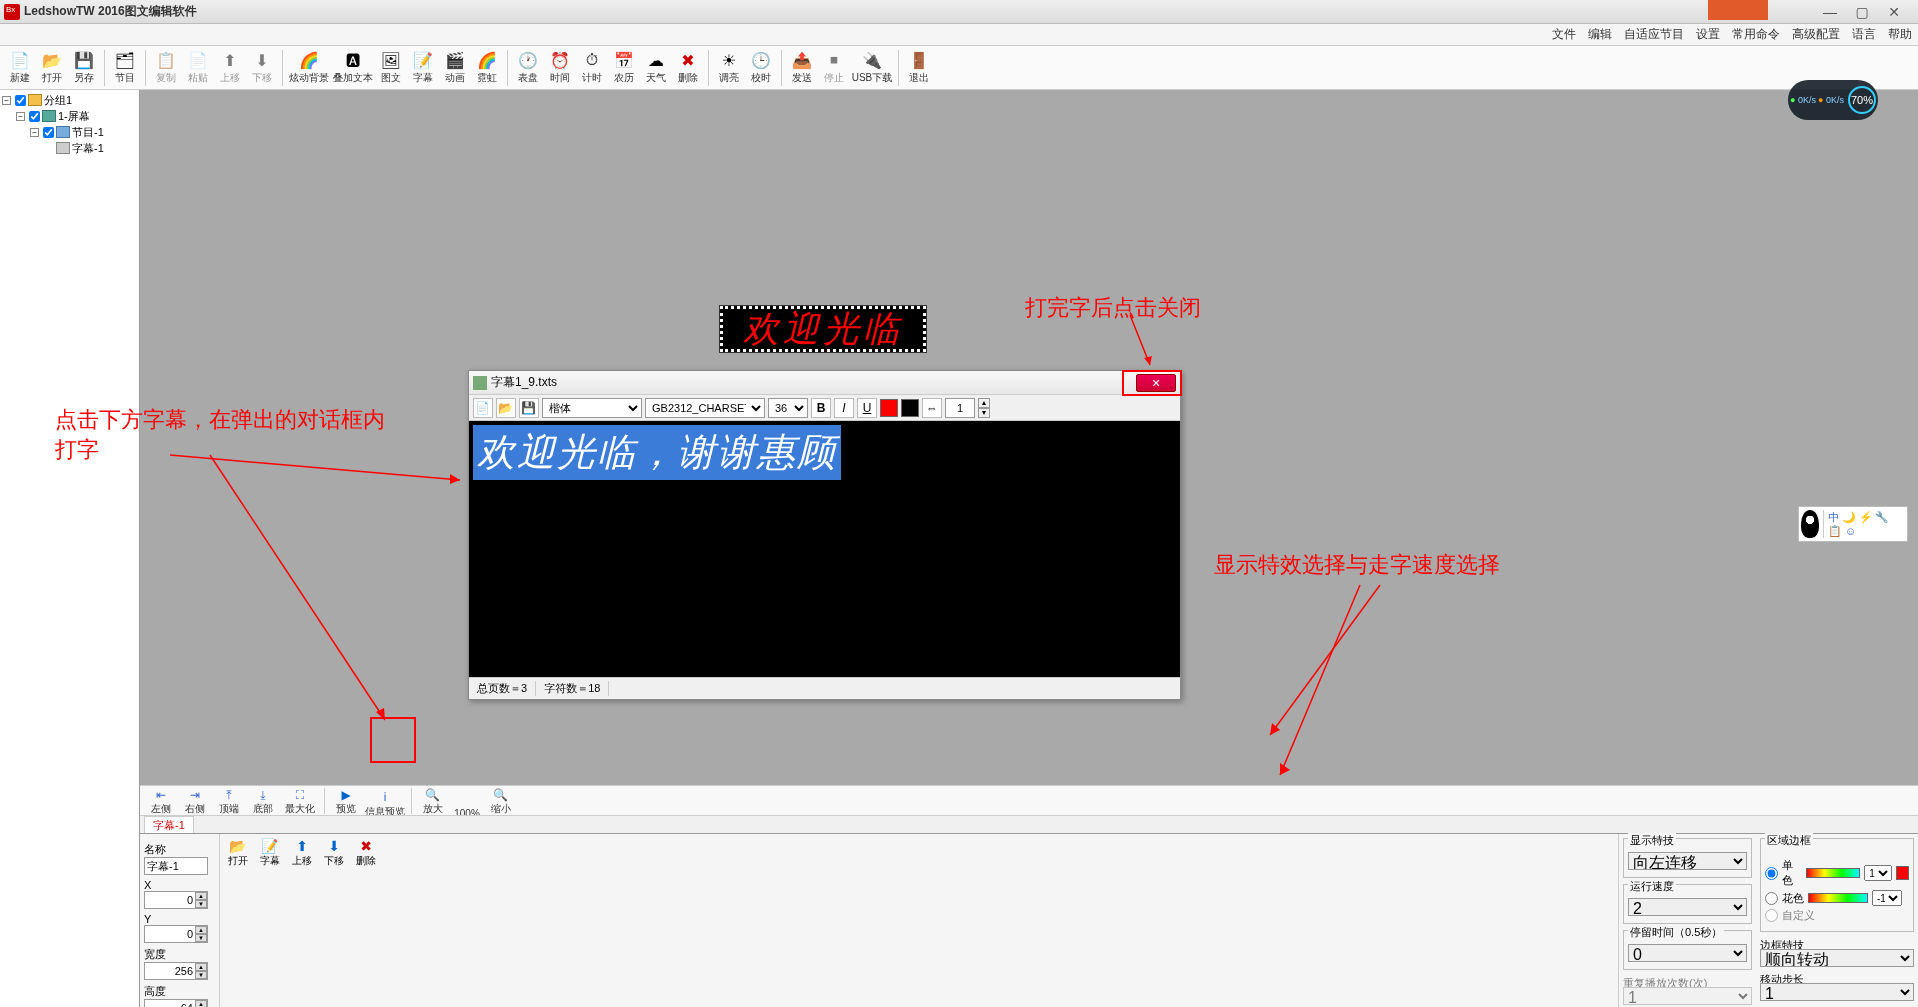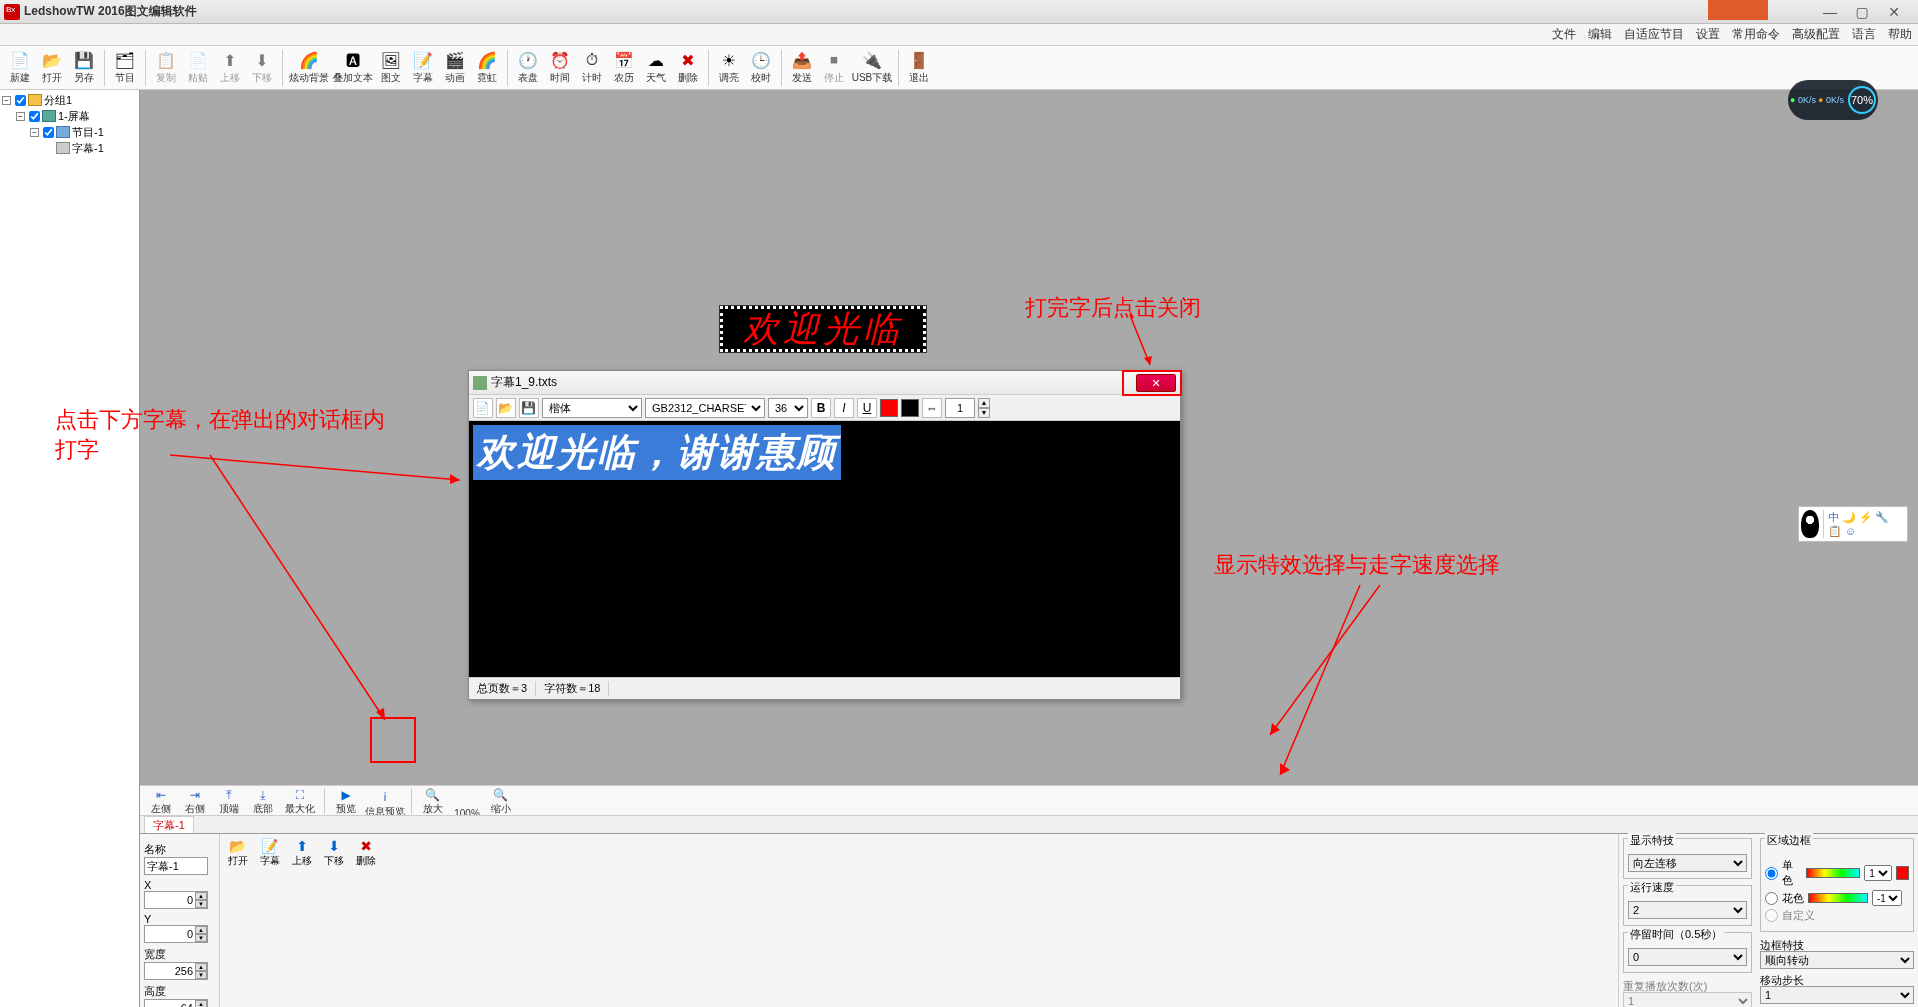--- a/index.html
+++ b/index.html
@@ -44,21 +44,21 @@
 
 .editor { position: absolute; top: 370px; left: 468px; width: 713px; height: 330px; background: #fff; border: 1px solid #888; box-shadow: 2px 2px 6px rgba(0,0,0,0.3); z-index: 10; }
 .editor-hd { height: 24px; background: linear-gradient(#f8f8f8,#e8e8e8); display: flex; align-items: center; padding: 0 4px; border-bottom: 1px solid #ccc; }
 .editor-hd .eic { width: 14px; height: 14px; background: #7a7; margin-right: 4px; }
 .editor-hd .etitle { flex: 1; font-size: 12px; }
 .editor-hd .eclose { width: 40px; height: 18px; background: linear-gradient(#e05,#c03); border: 1px solid #900; border-radius: 2px; color: #fff; text-align: center; line-height: 16px; cursor: pointer; font-size: 11px; }
 .editor-tb { height: 26px; background: #f0f0f0; display: flex; align-items: center; padding: 0 4px; gap: 3px; border-bottom: 1px solid #ccc; }
 .ebtn { width: 20px; height: 20px; border: 1px solid #bbb; background: #fff; display: flex; align-items: center; justify-content: center; cursor: pointer; font-size: 12px; }
 .esel { height: 20px; border: 1px solid #999; background: #fff; font-size: 11px; padding: 0 2px; }
 .swatch { width: 18px; height: 18px; border: 1px solid #666; cursor: pointer; }
-.editor-body { height: 256px; background: #000; padding: 4px; overflow: hidden; font-weight: bold; }
+.editor-body { height: 256px; background: #000; padding: 4px; overflow: hidden; }
 .editor-text { background: #3a7cd8; color: #fff; font-family: KaiTi, "楷体", serif; font-size: 38px; font-style: italic; display: inline-block; padding: 2px 4px; letter-spacing: 2px; }
 .editor-status { height: 22px; background: #f0f0f0; border-top: 1px solid #ccc; display: flex; align-items: center; font-size: 11px; }
 .editor-status span { border-right: 1px solid #ccc; padding: 0 8px; }
 
 
 .midbar { position: absolute; left: 140px; right: 0; bottom: 192px; height: 30px; background: #f8f8f8; border-top: 1px solid #ccc; display: flex; align-items: flex-start; padding: 0 4px; }
 .midbtn { display: flex; flex-direction: column; align-items: center; width: 34px; cursor: pointer; padding-top: 2px; }
 .midbtn .ic { font-size: 12px; color: #36c; }
 .midbtn .lbl { font-size: 10px; color: #333; }
 
@@ -78,21 +78,21 @@
 .bot-mid-tb { display: flex; gap: 4px; align-items: flex-start; }
 .bmbtn { display: flex; flex-direction: column; align-items: center; width: 28px; cursor: pointer; }
 .bmbtn .ic { font-size: 14px; }
 .bmbtn .lbl { font-size: 10px; }
 .filelist { margin-top: 4px; height: 18px; background: #3a7cd8; color: #fff; font-size: 10px; padding: 2px 4px; }
 
 .bot-right { width: 300px; border-left: 1px solid #ccc; padding: 4px; display: flex; gap: 8px; }
 .rcol { flex: 1; }
 .fieldset { border: 1px solid #bbb; padding: 2px 4px 6px; margin-bottom: 6px; }
 .fieldset .leg { font-size: 11px; background: #f5f5f5; position: relative; top: -8px; padding: 0 2px; display: inline-block; }
-.fsel { width: 100%; height: 18px; border: 1px solid #999; font-size: 11px; margin-top: -4px; }
+.fsel { width: 100%; height: 18px; border: 1px solid #999; font-size: 16px; margin-top: -4px; }
 .rrow { display: flex; align-items: center; gap: 4px; margin: 2px 0; font-size: 11px; }
 .rrow input[type=radio] { margin: 0; }
 .colorline { width: 60px; height: 10px; border: 1px solid #666; background: linear-gradient(90deg,#f00,#ff0,#0f0,#0ff); }
 
 
 .anno { position: absolute; color: #f00; font-family: KaiTi, "楷体", serif; font-size: 22px; z-index: 20; white-space: pre-line; }
 .arrow { pointer-events: none; }
 
 
 .netwidget { position: absolute; top: 80px; right: 40px; width: 90px; height: 40px; background: rgba(20,30,40,0.9); border-radius: 20px; display: flex; align-items: center; justify-content: space-around; color: #8cf; font-size: 9px; z-index: 5; }

